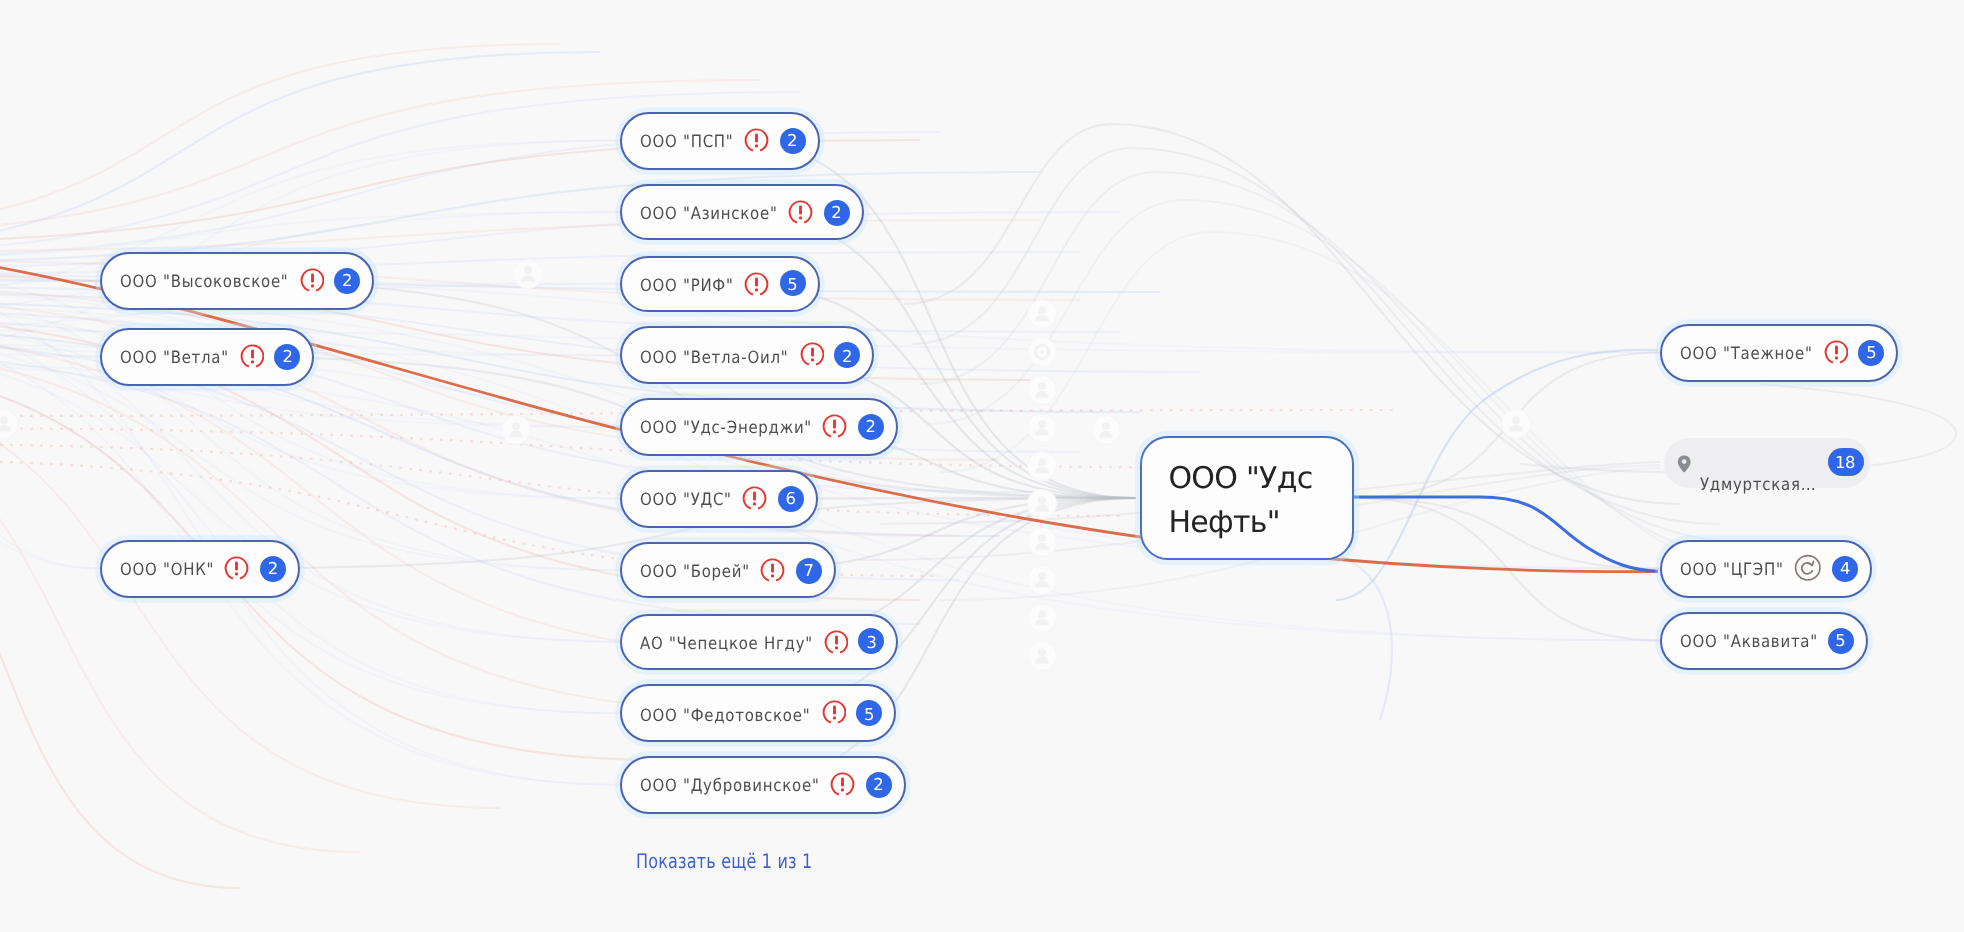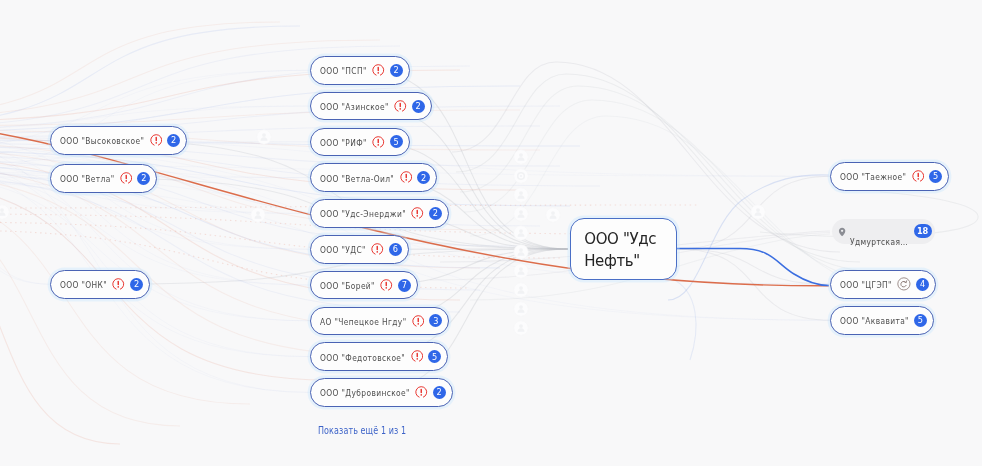--- a/index.html
+++ b/index.html
@@ -16,21 +16,21 @@
     transform:scaleX(0.88) translateY(1.4px);transform-origin:left center;}
   .node .ic{flex:0 0 auto;margin-left:5.6px;display:inline-flex;align-items:center;}
   .node .lbl{flex:0 0 auto;}
   .badge{flex:0 0 auto;margin-left:4.9px;width:13.1px;height:13.1px;border-radius:50%;background:#2f67e8;color:#fff;
     font-size:8.2px;display:flex;align-items:center;justify-content:center;letter-spacing:-0.2px;}
   .center-node{position:absolute;box-sizing:border-box;background:#fdfdfd;border:1.7px solid #4a6fc6;
      border-radius:14px;display:flex;flex-direction:column;box-shadow:0 0 0 2.6px rgba(195,230,255,0.35);justify-content:center;padding-left:13.2px;padding-top:2.6px;}
   .center-node .l{font-size:15.0px;letter-spacing:-0.35px;color:#242424;line-height:22.8px;white-space:nowrap;}
   .geo{position:absolute;box-sizing:border-box;display:flex;align-items:center;background:#eeeef0;
     border-radius:13px;height:25px;padding:0 4px 0 6px;}
-  .geo .badge{min-width:13.2px;width:auto;border-radius:7px;padding:0 2.4px;font-weight:bold;}
+  .geo .badge{min-width:13.2px;width:auto;border-radius:7px;padding:0 2.4px;}
   .geo .lbl{display:inline-block;margin-left:4.8px;overflow:visible;margin-top:16px;}
   .geo .lbl>i{font-style:normal;display:inline-block;white-space:nowrap;
     font-size:8.5px;color:#4d4d4d;letter-spacing:0.42px;
     transform:scaleX(0.88);transform-origin:left center;}
   .more{position:absolute;cursor:pointer;display:inline-block;}
   .more>i{font-style:normal;display:inline-block;white-space:nowrap;font-size:10px;
     letter-spacing:0.12px;color:#3d63c8;transform:scaleX(0.8);transform-origin:left center;}
 </style>
 </head>
 <body>

